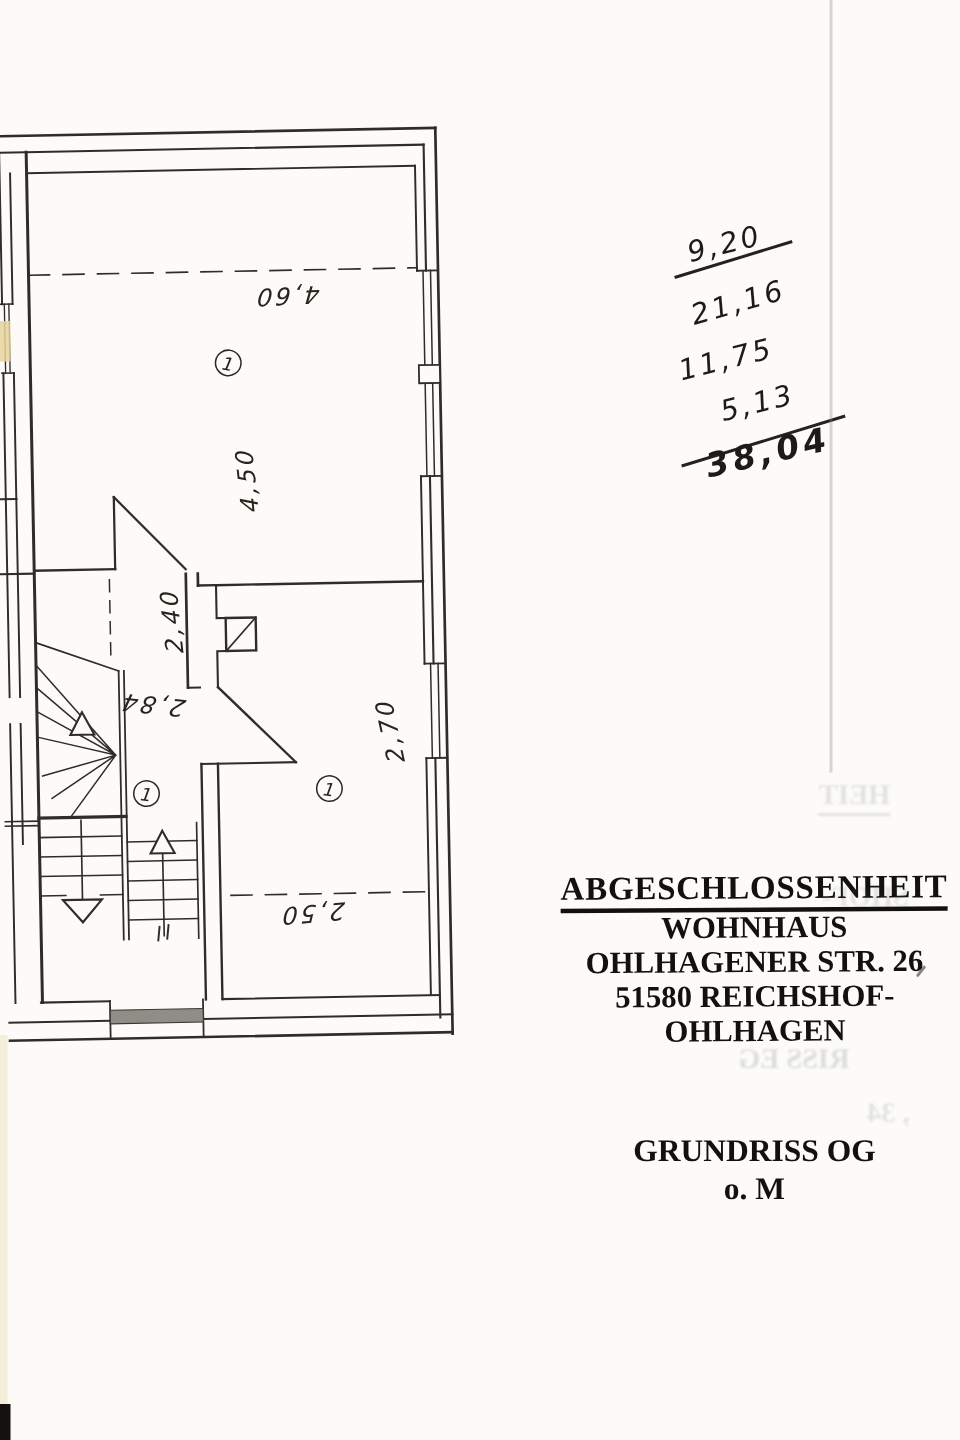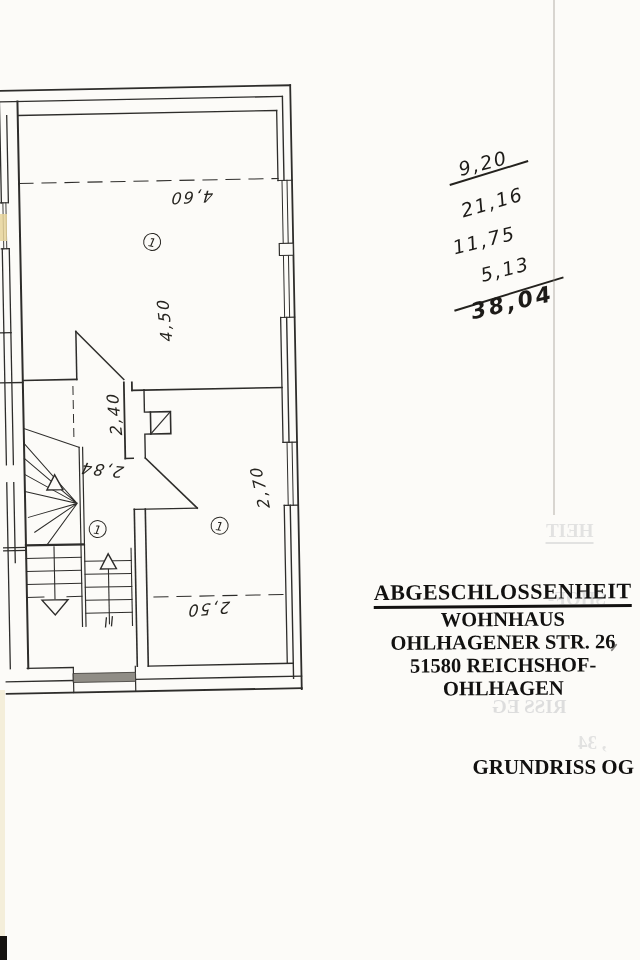--- a/index.html
+++ b/index.html
@@ -20,21 +20,21 @@
   .calc-line{position:absolute;font-family:"DejaVu Sans",sans-serif;font-style:italic;
       font-size:19px;letter-spacing:2px;color:#1d1b18;white-space:nowrap;}
   .calc-total{font-size:22px;font-weight:bold;letter-spacing:3px;}
   .stroke{position:absolute;background:#24221e;}
   
   .titleblock{position:absolute;left:372px;top:580px;width:262px;text-align:center;
       color:#121110;transform:rotate(-0.4deg);}
   .titleblock .head{display:inline-block;font-size:22px;font-weight:bold;letter-spacing:.5px;
       border-bottom:3px solid #121110;padding-bottom:1px;line-height:24px;}
   .titleblock .line{font-size:20.5px;font-weight:bold;line-height:23px;}
-  .caption{position:absolute;left:372px;top:755px;width:262px;text-align:right;color:#121110;}
+  .caption{position:absolute;left:372px;top:755px;width:262px;text-align:center;color:#121110;}
   .caption .line{font-size:21px;font-weight:bold;line-height:25px;}
   
   .ghost{position:absolute;font-weight:bold;color:#4a4f5e;opacity:.14;
       transform:scaleX(-1);filter:blur(.7px);white-space:nowrap;font-size:19px;}
   .ghost.u{border-bottom:2px solid #4a4f5e;}
   .paper-edge{position:absolute;left:553px;top:0;width:2px;height:515px;background:rgba(140,135,125,.32);}
   .corner-mark{position:absolute;left:0;top:936px;width:7px;height:24px;background:#14120f;}
   .cream1{position:absolute;left:0;top:214px;width:7px;height:27px;background:#e6d49b;opacity:.85;}
   .cream2{position:absolute;left:0;top:690px;width:5px;height:270px;background:#f1ebd2;opacity:.8;}
   .pen-tick{position:absolute;left:613px;top:643px;width:2px;height:9px;background:#474440;
@@ -170,20 +170,21 @@
   <div class="titleblock">
     <span class="head">ABGESCHLOSSENHEIT</span>
     <div class="line">WOHNHAUS</div>
     <div class="line">OHLHAGENER STR. 26</div>
     <div class="line">51580 REICHSHOF-</div>
     <div class="line">OHLHAGEN</div>
   </div>
 
   <div class="caption">
     <div class="line">GRUNDRISS OG</div>
+    <div class="line">o. M</div>
   </div>
 
   <span class="ghost u" style="left:546px;top:520px;">HEIT</span>
   <span class="ghost" style="left:548px;top:588px;">SHOF-</span>
   <span class="ghost" style="left:492px;top:696px;opacity:.17;">RISS EG</span>
   <span class="ghost" style="left:578px;top:732px;">, 34</span>
 
   <div class="paper-edge"></div>
   <div class="pen-tick"></div>
   <div class="cream1"></div>

